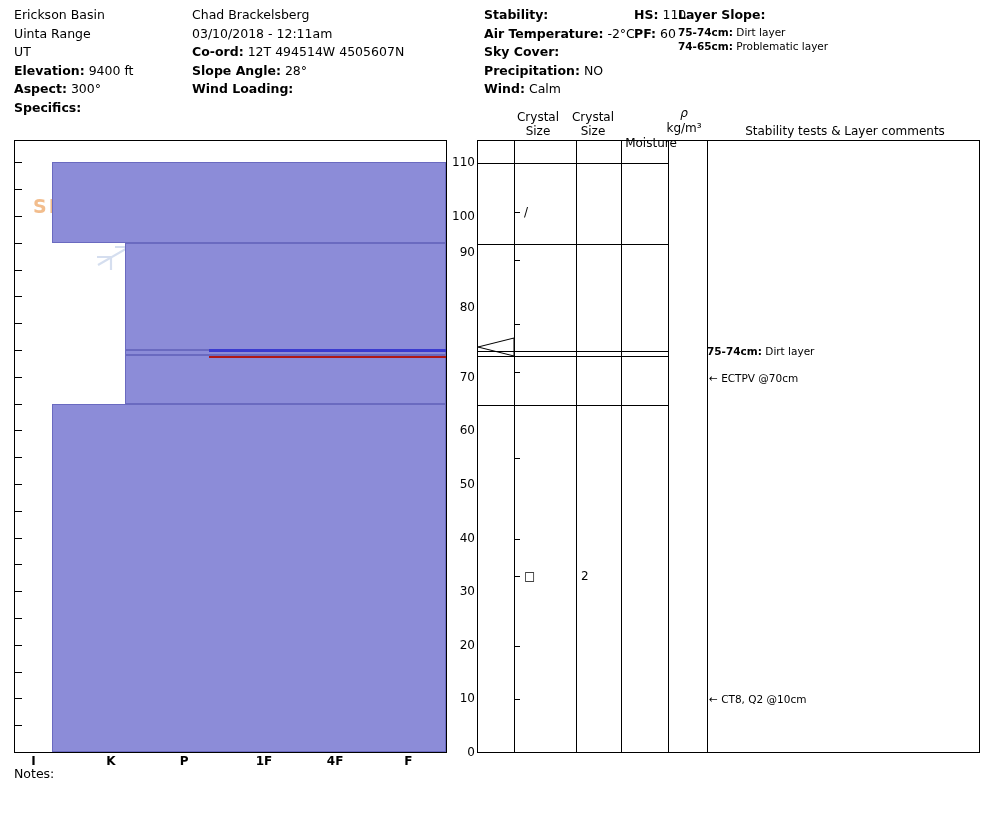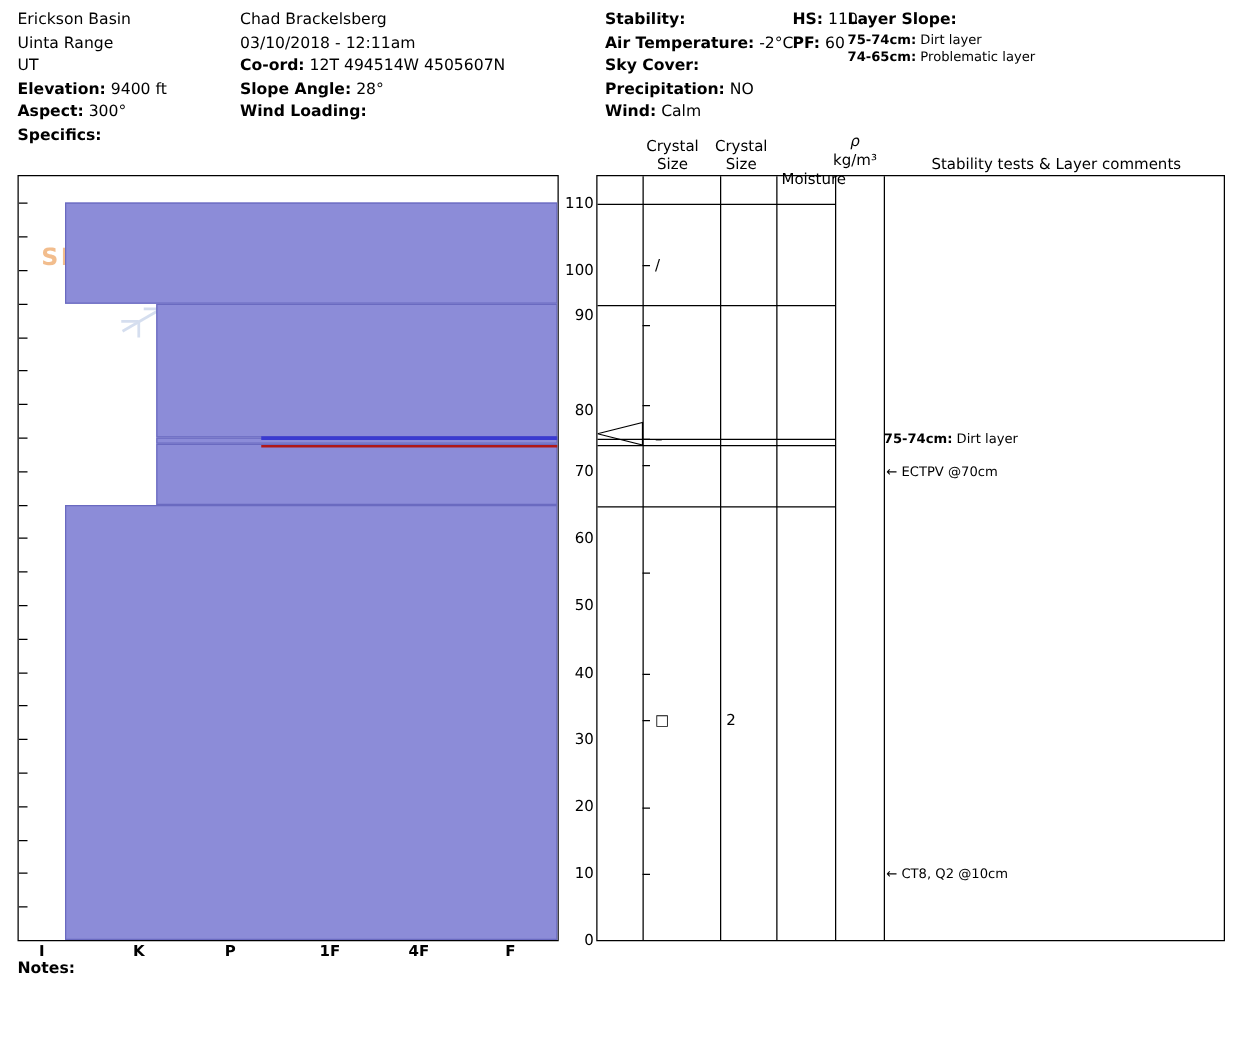--- a/index.html
+++ b/index.html
@@ -25,21 +25,21 @@
   }
   .hdr-col { position: absolute; top: 6px; }
   .c1 { left: 14px; width: 175px; }
   .c2 { left: 192px; width: 246px; }
   .c3 { left: 442px; width: 190px; margin-left: 42px; }
   .c4 { left: 634px; width: 48px; }
   .c5 { left: 678px; width: 310px; }
   .row { line-height: 18.5px; white-space: nowrap; }
   .lbl { font-weight: bold; }
   .val { font-weight: normal; }
-  .notes-title { font-weight: bold; margin-top: 31px; }
+  .notes-title { font-weight: normal; margin-top: 31px; }
   .ln-row { font-size: 10.5px; line-height: 14px; white-space: nowrap; }
   .ln-row b { font-weight: bold; }
 
   
   .plot {
     position: absolute;
     left: 14px;
     top: 140px;
     width: 433px;
     height: 613px;
@@ -308,21 +308,21 @@
 
 <div class="depth-axis" id="depth-axis">
     <div class="depth-lbl" style="top: 612px;">0</div>
     <div class="depth-lbl" style="top: 558.404px;">10</div>
     <div class="depth-lbl" style="top: 504.807px;">20</div>
     <div class="depth-lbl" style="top: 451.211px;">30</div>
     <div class="depth-lbl" style="top: 397.614px;">40</div>
     <div class="depth-lbl" style="top: 344.018px;">50</div>
     <div class="depth-lbl" style="top: 290.421px;">60</div>
     <div class="depth-lbl" style="top: 236.825px;">70</div>
-    <div class="depth-lbl" style="top: 188px;">80</div>
+    <div class="depth-lbl" style="top: 167px;">80</div>
     <div class="depth-lbl" style="top: 112px;">90</div>
     <div class="depth-lbl" style="top: 76.0351px;">100</div>
     <div class="depth-lbl" style="top: 22.4386px;">110</div>
   </div>
 
 <div class="grid" id="grid">
   <div class="vline" style="left:36px"></div>
   <div class="vline" style="left:98px"></div>
   <div class="vline" style="left:143px"></div>
   <div class="vline" style="left:190px"></div>

